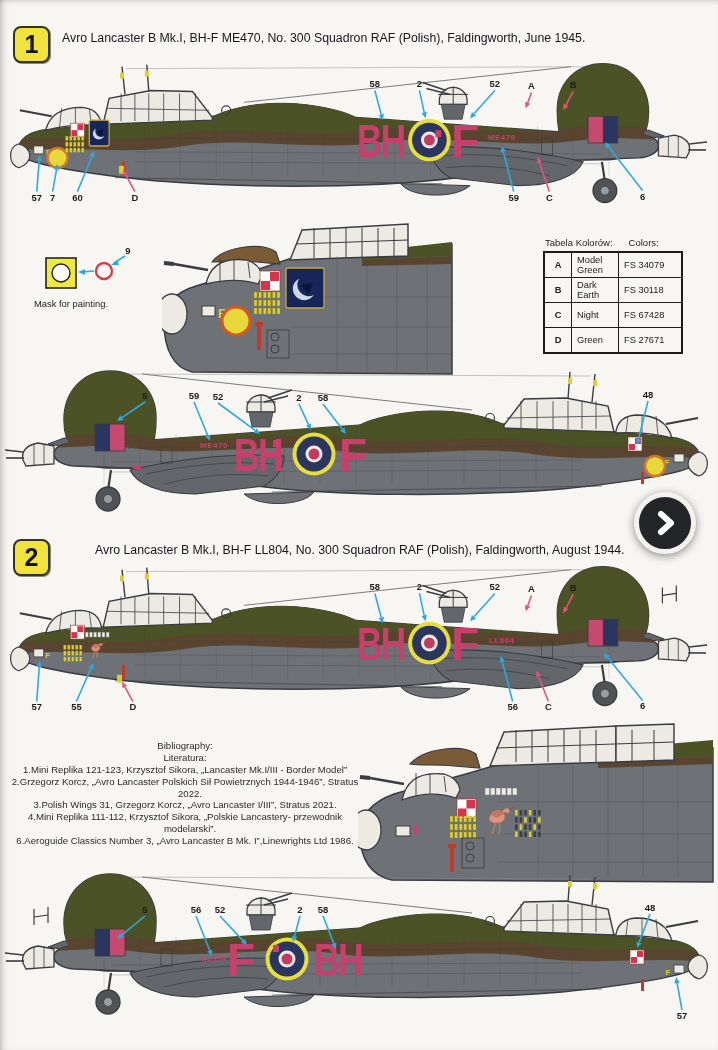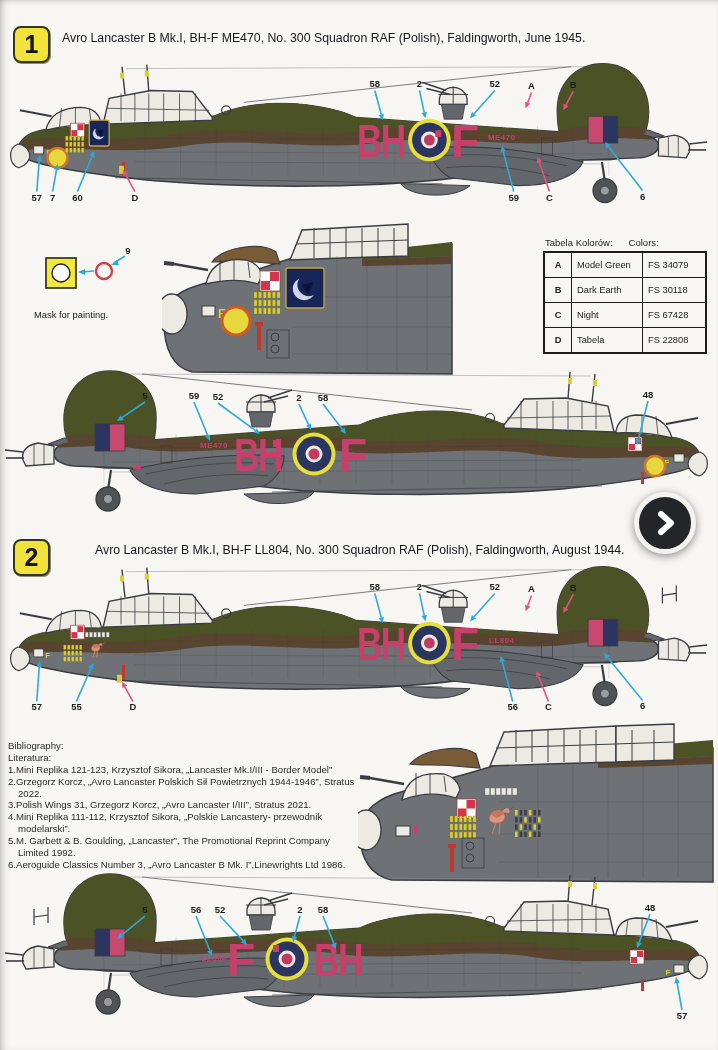--- a/index.html
+++ b/index.html
@@ -6,32 +6,32 @@
   #page{position:relative;width:718px;height:1050px;background:#f7f6f2;overflow:hidden;
         font-family:"Liberation Sans",sans-serif;
         box-shadow:inset 6px 0 8px -6px rgba(0,0,0,.35), inset 0 4px 6px -4px rgba(0,0,0,.2);}
   .abs{position:absolute;}
   .badge{width:33px;height:33px;background:#f2e23c;border:2.5px solid #35351f;border-radius:8px;
          display:flex;align-items:center;justify-content:center;font-size:25px;font-weight:bold;color:#161616;
          box-shadow:1px 1px 0 #8a8a76;}
   .title{font-size:12.3px;color:#17171c;white-space:nowrap;}
   .profile svg, .closeup svg, #mask-svg{display:block;width:100%;height:100%;}
   
-  #ctable{width:164px;}
+  #ctable{width:140px;}
   #ctable .cthead{font-size:9.5px;color:#222;margin-bottom:3px;padding-left:2px;}
   #ctable .cthead .en{margin-left:16px;}
   #ctable table{border-collapse:collapse;width:100%;border:2px solid #1c1c1c;background:#f7f6f2;}
   #ctable td{border:1.6px solid #1c1c1c;font-size:9.3px;color:#222;height:24px;padding:0 5px;}
   #ctable td.lt{width:16px;text-align:center;font-weight:bold;}
   #ctable td.fs{width:52px;margin-top:36px;}
   
-  #biblio{width:354px;font-size:9.6px;color:#2b2b2b;line-height:1.24;}
+  #biblio{width:354px;font-size:9.6px;color:#2b2b2b;line-height:1.24;text-align:center;}
   .bib-item{padding-left:10px;text-indent:-10px;}
   
-  #maskleg .cap{font-size:9.4px;color:#222;margin-top:13px;padding-left:6px;}
+  #maskleg .cap{font-size:9.4px;color:#222;margin-top:2px;padding-left:6px;}
   
   #nextbtn{position:absolute;left:634px;top:492px;width:62px;height:62px;border-radius:50%;
            background:#232528;border:5px solid #f3f2ee;padding:0;cursor:pointer;
            box-shadow:0 2px 8px rgba(0,0,0,.45);display:flex;align-items:center;justify-content:center;}
 </style>
 </head>
 <body>
 
 <div id="page">
 
@@ -319,22 +319,22 @@
             <td>Dark Earth</td>
             <td class="fs">FS 30118</td>
           </tr>
           <tr>
             <td class="lt">C</td>
             <td>Night</td>
             <td class="fs">FS 67428</td>
           </tr>
           <tr>
             <td class="lt">D</td>
-            <td>Tabela</td>
-            <td class="fs">FS 22808</td>
+            <td>Green</td>
+            <td class="fs">FS 27671</td>
           </tr>
         </tbody>
       </table>
   </div>
 
   <div class="abs profile" id="p2" style="left:0px;top:368px;width:712px;height:168px">
       <svg viewBox="0 0 712 168" xmlns="http://www.w3.org/2000/svg">
         <g transform="translate(712,0) scale(-1,1)">
           <line x1="240" y1="42" x2="570" y2="6" stroke="#6a6d70" stroke-width="0.9"></line>
           <line x1="121" y1="8" x2="600" y2="6" stroke="#8a8d90" stroke-width="0.5"></line>
@@ -664,21 +664,20 @@
     </div>
 
   <div class="abs" id="biblio" style="left:8px;top:740px">
     <div>Bibliography:</div>
     <div>Literatura:</div>
     <div id="biblio-items">
         <div class="bib-item">1.Mini Replika 121-123, Krzysztof Sikora, „Lancaster Mk.I/III - Border Model”</div>
         <div class="bib-item">2.Grzegorz Korcz, „Avro Lancaster Polskich Sił Powietrznych 1944-1946”, Stratus 2022.</div>
         <div class="bib-item">3.Polish Wings 31, Grzegorz Korcz, „Avro Lancaster I/III”, Stratus 2021.</div>
         <div class="bib-item">4.Mini Replika 111-112, Krzysztof Sikora, „Polskie Lancastery- przewodnik modelarski”.</div>
-        <div class="bib-item">5.M. Garbett &amp; B. Goulding, „Lancaster”, The Promotional Reprint Company Limited 1992.</div>
         <div class="bib-item">6.Aeroguide Classics Number 3, „Avro Lancaster B Mk. I”,Linewrights Ltd 1986.</div>
       </div>
   </div>
 
   <div class="abs closeup" id="nose2" style="left:358px;top:722px;width:357px;height:163px">
       <svg viewBox="0 0 357 163" xmlns="http://www.w3.org/2000/svg">
         <path d="M 2,112 C 2,94 14,80 36,72 L 64,64 L 108,52 L 142,42 L 355,26 L 355,160 L 34,158 C 14,154 2,138 2,112 Z" fill="#6e7175" stroke="#393c40" stroke-width="1.5"></path>
         <path d="M 240,28 L 355,18 L 355,34 L 240,40 Z" fill="#4b5226"></path>
         <path d="M 240,40 L 355,34 L 355,42 L 240,46 Z" fill="#59452f"></path>
         <path d="M 52,42 C 66,26 104,22 118,32 L 122,46 L 96,44 C 78,42 62,44 52,42 Z" fill="#7a5b38" stroke="#393c40" stroke-width="1.2"></path>

